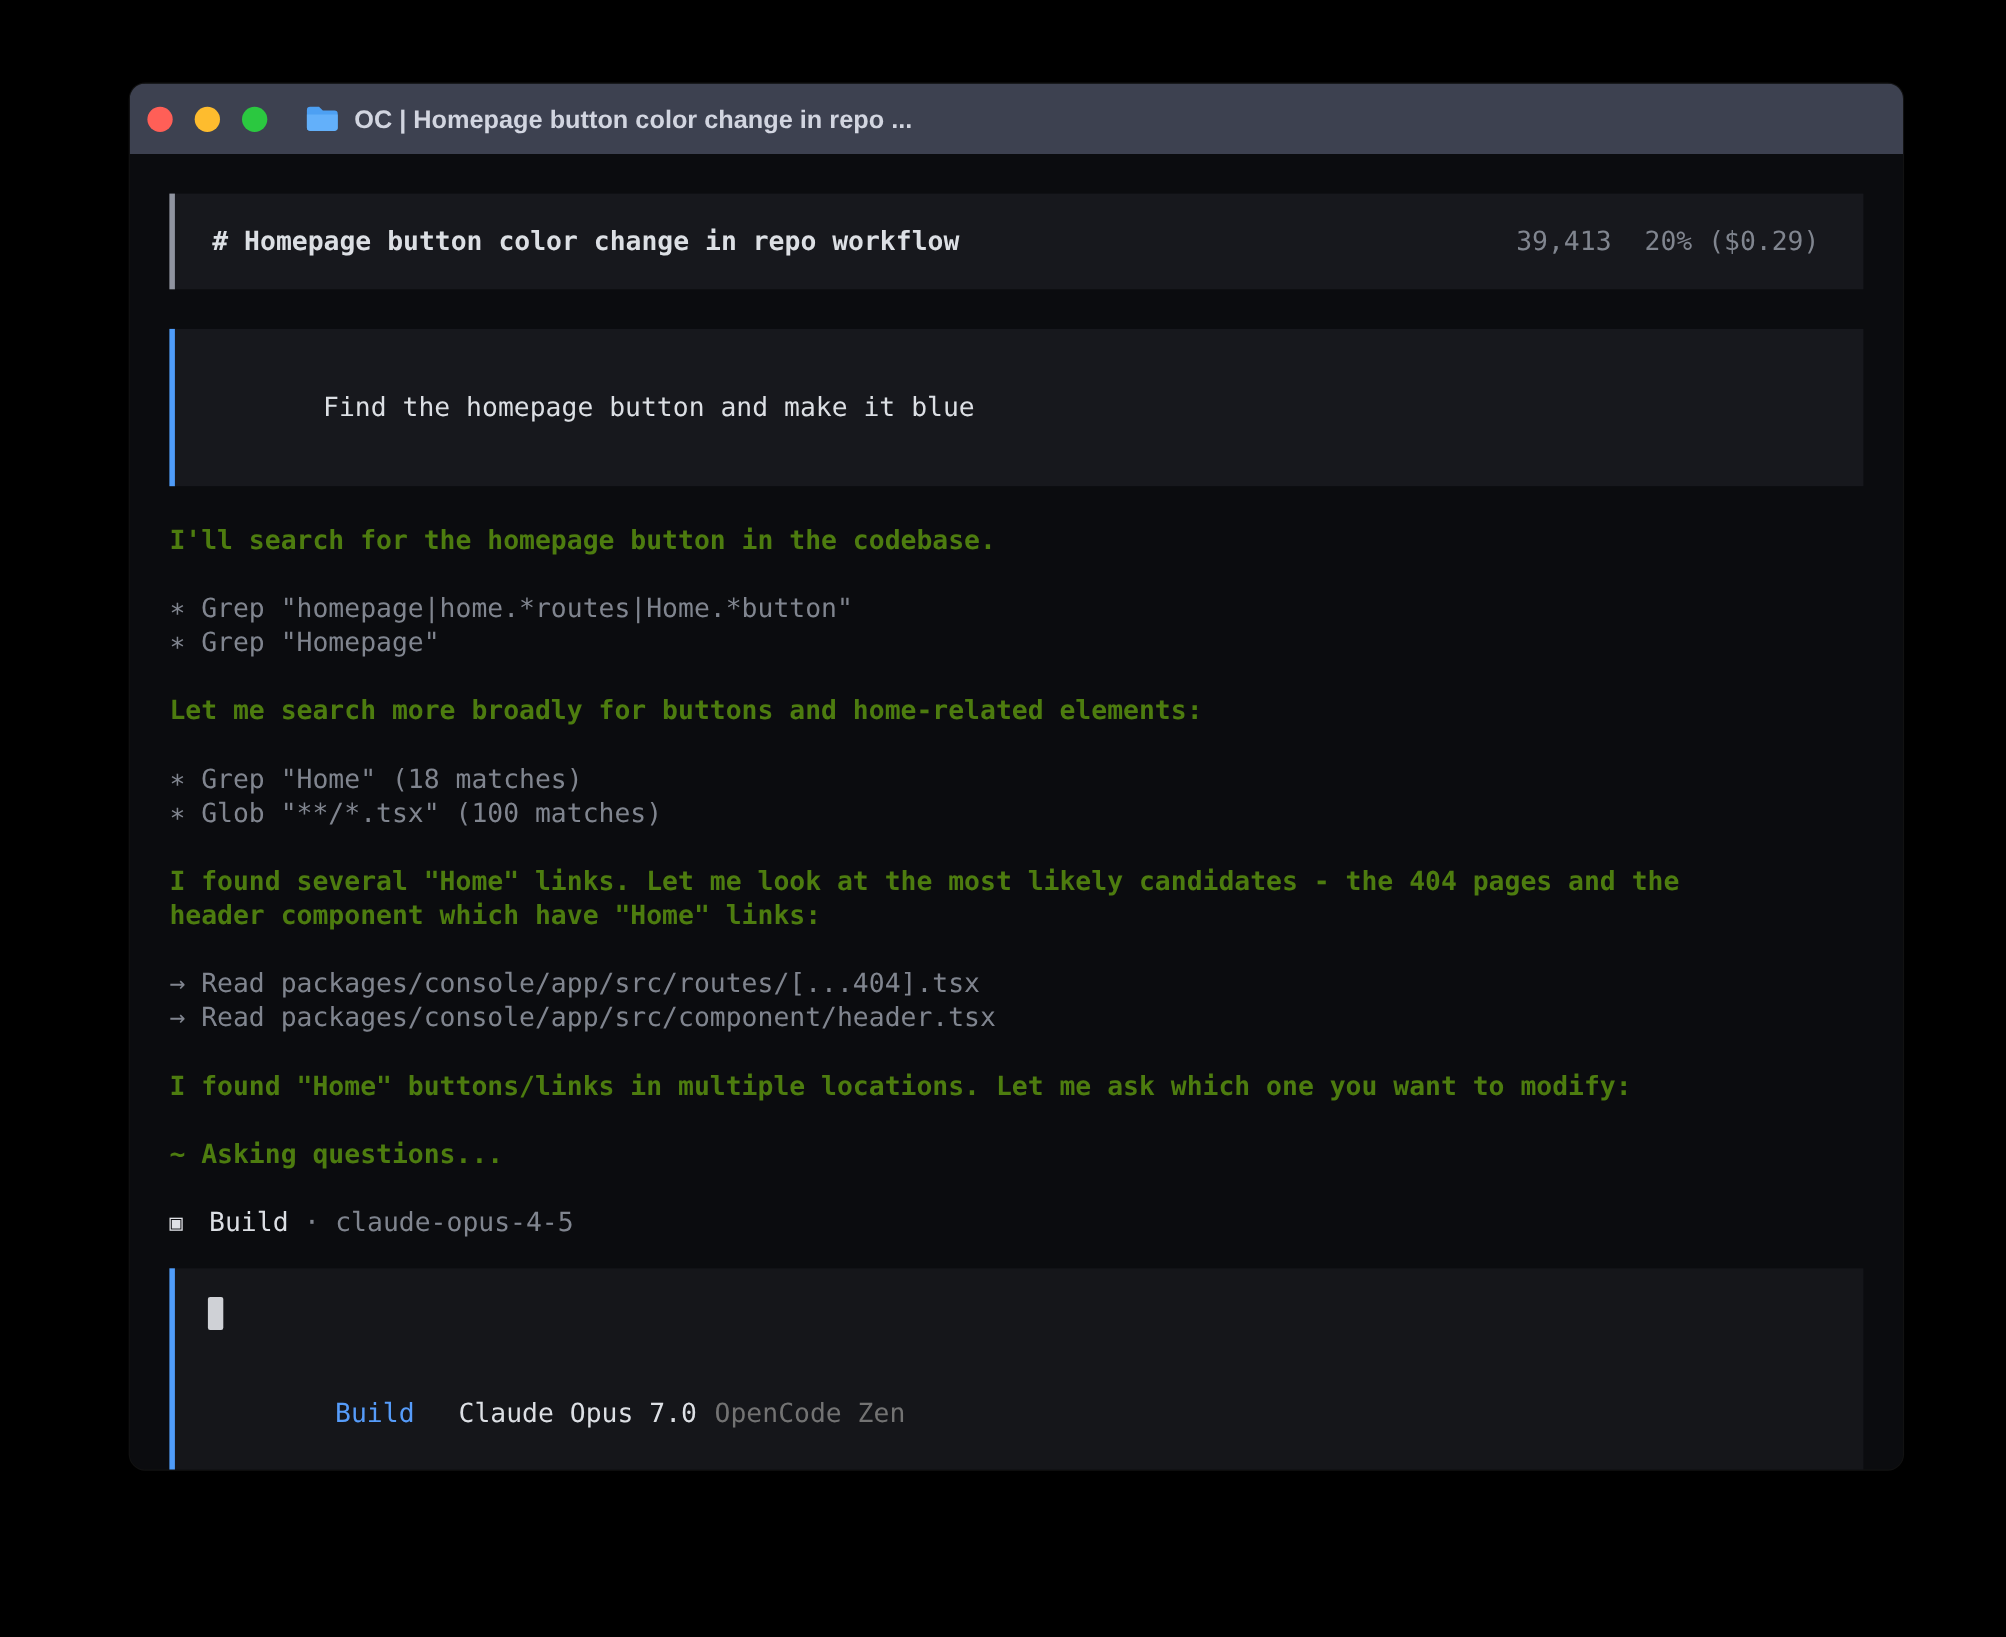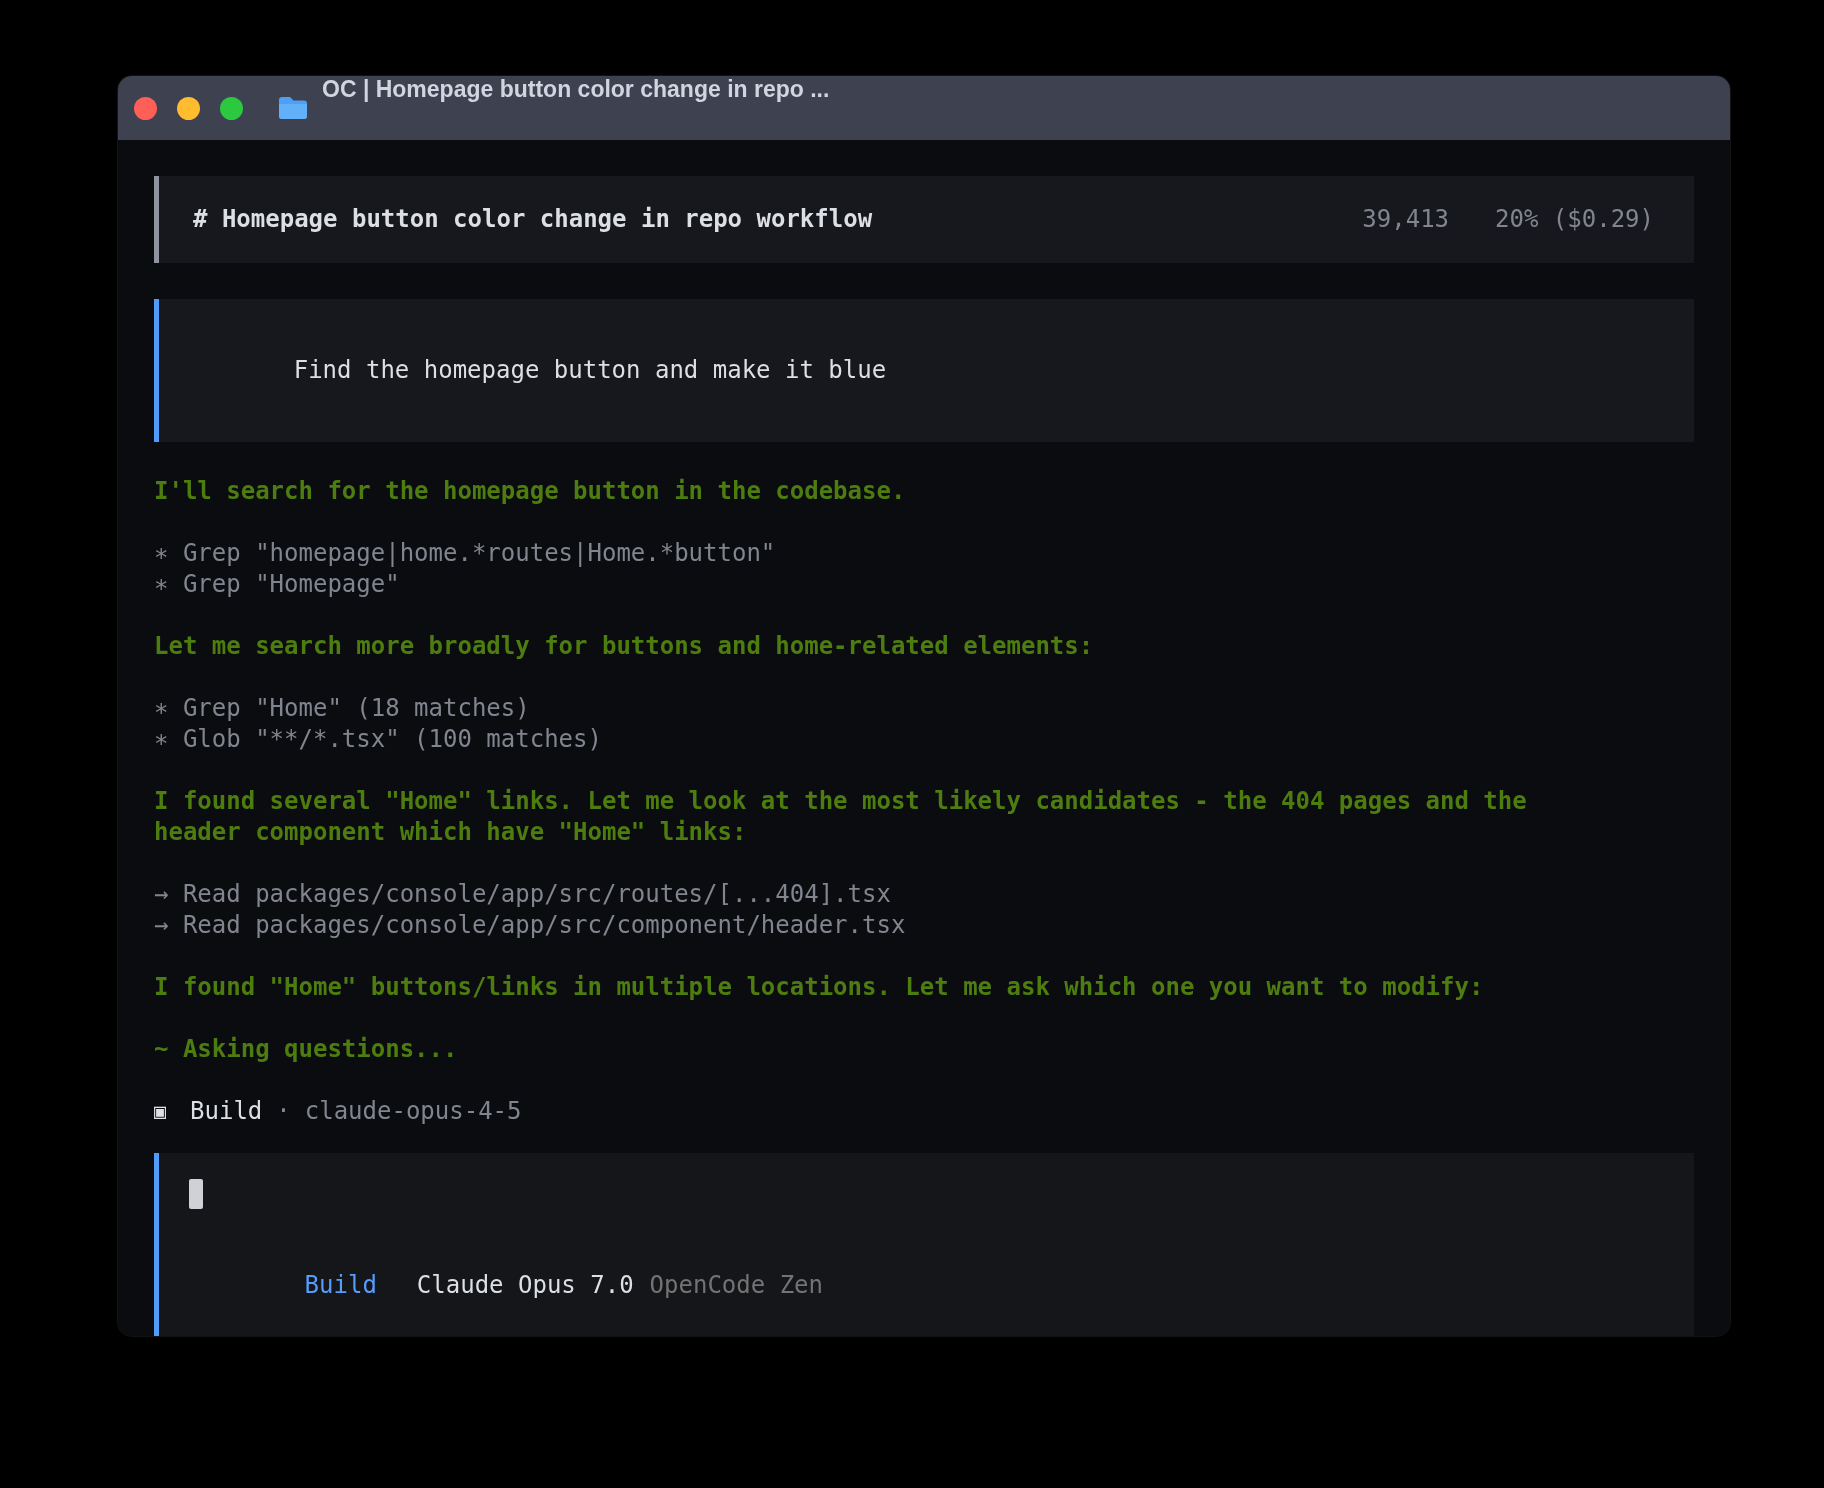--- a/index.html
+++ b/index.html
@@ -14,20 +14,21 @@
     border-radius: 14px;
     overflow: hidden;
     box-shadow: 0 0 0 1px rgba(255,255,255,0.07), 0 18px 50px rgba(0,0,0,0.6);
   }
 
   
   .titlebar {
     height: 64px;
     background: #3d4150;
     display: flex;
+    align-items: center;
     padding-left: 16px;
   }
   .traffic-lights { display: flex; gap: 20px; align-items: center; }
   .light { width: 23px; height: 23px; border-radius: 50%; }
   .light.red    { background: #ff5f57; }
   .light.yellow { background: #febc2e; }
   .light.green  { background: #2bc840; }
   .folder-icon { margin-left: 34px; display: flex; align-items: center; }
   .window-title {
     margin-left: 13px;
@@ -56,21 +57,21 @@
   .header-box {
     background: #17181d;
     border-left: 5px solid #9094a0;
     padding: 28px 40px 28px 34px;
     display: flex;
     justify-content: space-between;
     align-items: center;
   }
   .header-title { font-weight: 700; white-space: pre; text-align: right; }
   .header-stats { color: #80858f; white-space: pre; }
-  .header-stats .tokens { margin-right: 46px; }
+  .header-stats .tokens { margin-right: 30px; }
 
   
   .user-box {
     margin-top: 36px;
     background: #17181d;
     border-left: 5px solid #4f9cf9;
     padding: 25px 48px;
     white-space: pre;
   }
 

